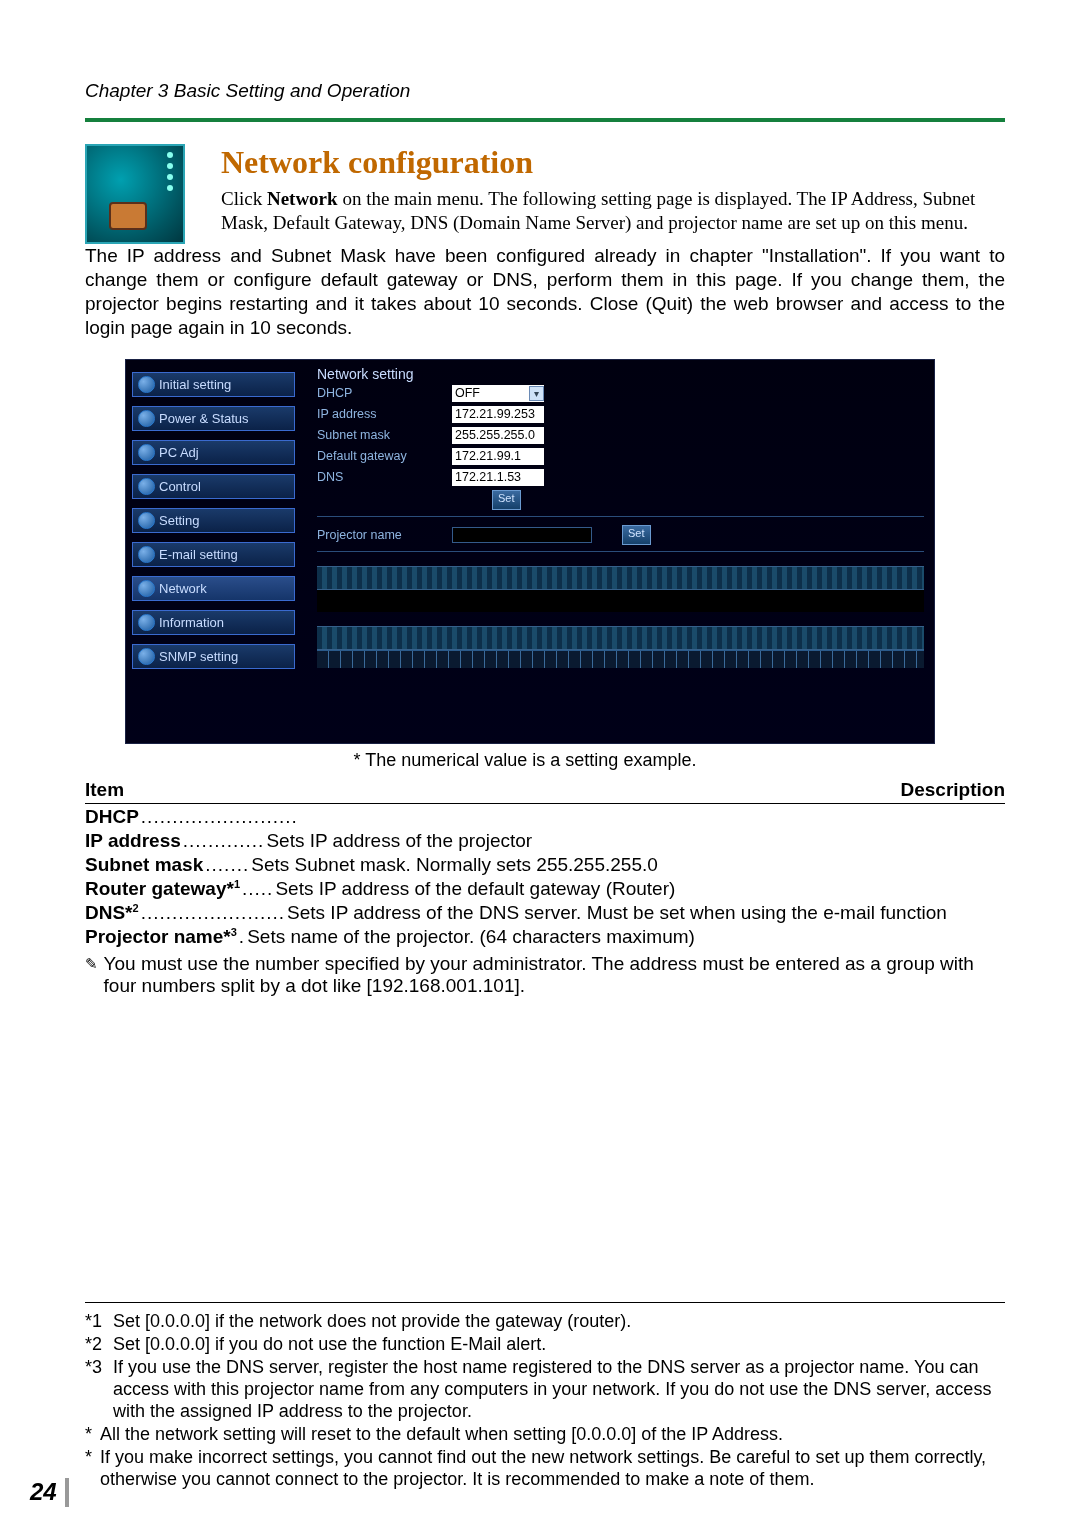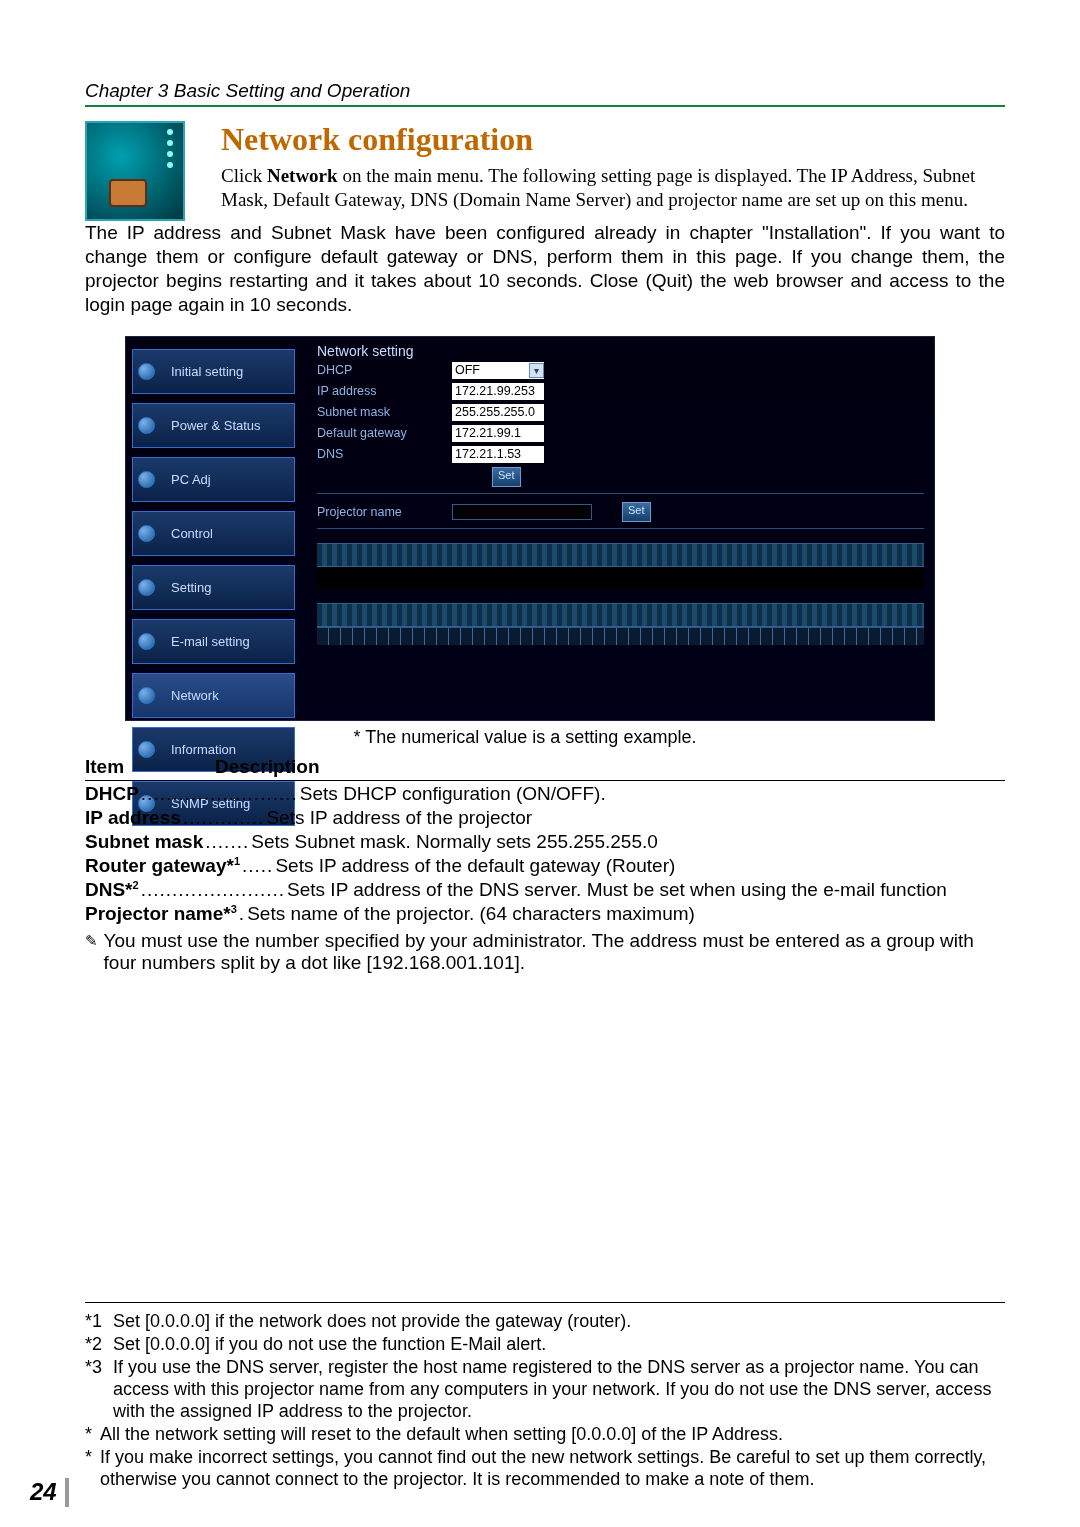--- a/index.html
+++ b/index.html
@@ -9,23 +9,23 @@
     color: #000;
     background: #fff;
     width: 1080px;
     height: 1527px;
     position: relative;
     padding: 80px 75px 40px 85px;
   }
   .chapter-header {
     font-style: italic;
     font-size: 19px;
-    border-bottom: 2px solid #15803d;
-    padding-bottom: 3px;
-    margin-bottom: 14px;
+    border-bottom: 4px solid #15803d;
+    padding-bottom: 16px;
+    margin-bottom: 22px;
   }
   .section-intro { display: flex; gap: 36px; font-family: Liberation Serif, serif; }
   .section-icon {
     width: 100px; height: 100px; flex: 0 0 100px;
     background: radial-gradient(circle at 35% 35%, #00a0b0 0%, #005560 70%, #003740 100%);
     border: 2px solid #2aa5b5;
     position: relative;
   }
   .section-icon::after {
     content: "";
@@ -45,26 +45,26 @@
 
   .screenshot {
     margin: 18px 0 6px 40px;
     width: 810px; height: 385px;
     background: linear-gradient(#000010, #000018);
     border: 1px solid #1a2244;
     display: flex;
   }
   .sidebar { width: 175px; padding: 12px 6px 0 6px; }
   .sidebar-item {
-    display:flex; align-items:center; gap:16px;
+    display:flex; align-items:center; gap:4px;
     background: linear-gradient(#1a3a6a, #0b2248);
     border: 1px solid #3a6acf;
     color: #c8dcff;
     font-size: 13px;
-    padding: 13px 5px;
+    padding: 3px 5px;
     margin-bottom: 9px;
   }
   .sidebar-item.active { background: linear-gradient(#2a4d8a,#15356a); }
   .side-icon {
     width:17px; height:17px; border-radius:50%;
     background: radial-gradient(circle at 30% 30%, #7ab0e8, #1a5aa0);
     border:1px solid #2a7acf; flex:0 0 17px;
   }
   .settings-panel { flex:1; padding: 6px 10px 0 16px; position:relative; }
   .panel-title { color:#c8dcff; font-size:14px; margin-bottom:3px; }
@@ -91,21 +91,21 @@
   }
   .deco-dark { height: 22px; background:#000; }
   .deco-ticks {
     height: 18px;
     background: repeating-linear-gradient(90deg, #0a1a30 0 11px, #3a6a9a 11px 12px);
     border-top:1px solid #2a5a8a;
   }
 
   .caption { text-align:center; font-size:18px; margin: 4px 40px 0 0; }
   .desc-table { margin-top: 8px; }
-  .desc-head { display:flex; border-bottom: 1.5px solid #000; padding-bottom:2px; font-weight:700; }
+  .desc-head { display:flex; border-bottom: 1.5px solid #000; padding-bottom:2px; font-weight:700;justify-content:space-between; }
   .desc-head .c1 { width:130px; }
   .desc-row { display:flex; line-height:1.22; margin-top:1px;}
   .desc-row .c1 { font-weight:700; white-space:nowrap; }
   .dots { flex:0 0 auto; letter-spacing:1px; padding: 0 2px;}
   .sup { font-size: 11px; vertical-align: super; }
   .note { display:flex; gap:6px; margin-top:4px; line-height:1.2; }
   .note-icon { font-size:15px; padding-top:2px;}
 
   .footnotes {
     position:absolute; left:85px; right:75px; bottom:35px;
@@ -232,21 +232,20 @@
 <div class="caption">* The numerical value is a setting example.</div>
 
 <div class="desc-table">
   <div class="desc-head">
     <span class="c1">Item</span>
     <span>Description</span>
   </div>
   <div class="desc-row">
       <span class="c1">DHCP</span>
       <span class="dots">.........................</span>
-      <span>Sets DHCP configuration (ON/OFF).</span>
     </div>
   <div class="desc-row">
       <span class="c1">IP address</span>
       <span class="dots">.............</span>
       <span>Sets IP address of the projector</span>
     </div>
   <div class="desc-row">
       <span class="c1">Subnet mask</span>
       <span class="dots">.......</span>
       <span>Sets Subnet mask. Normally sets 255.255.255.0</span>

